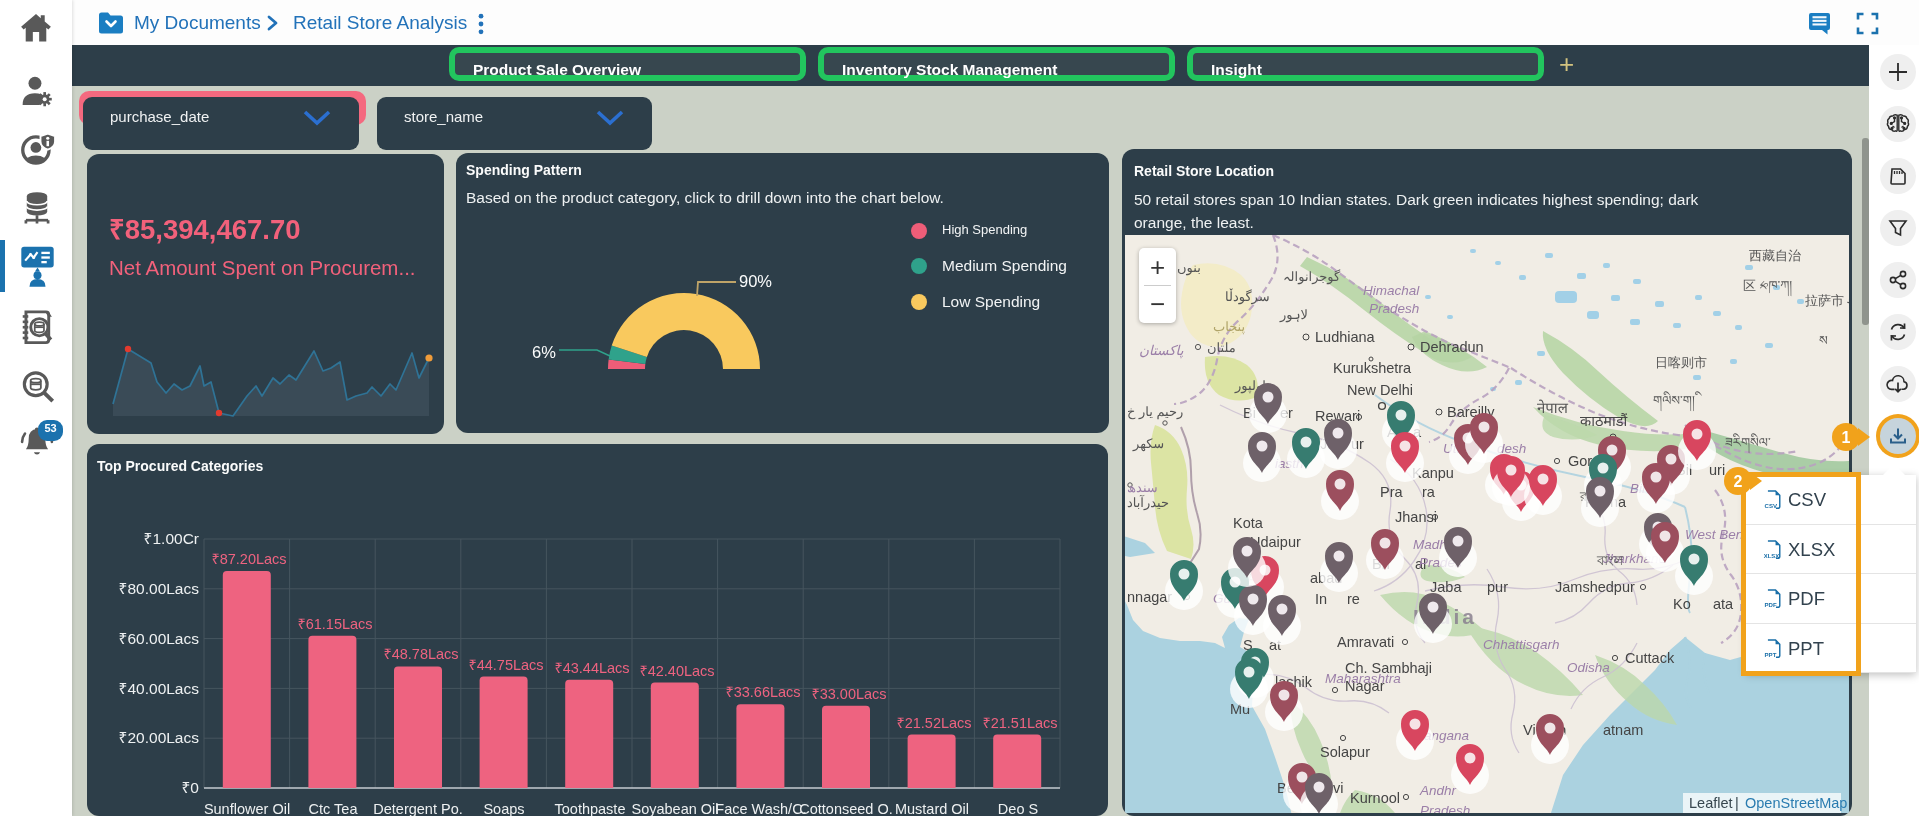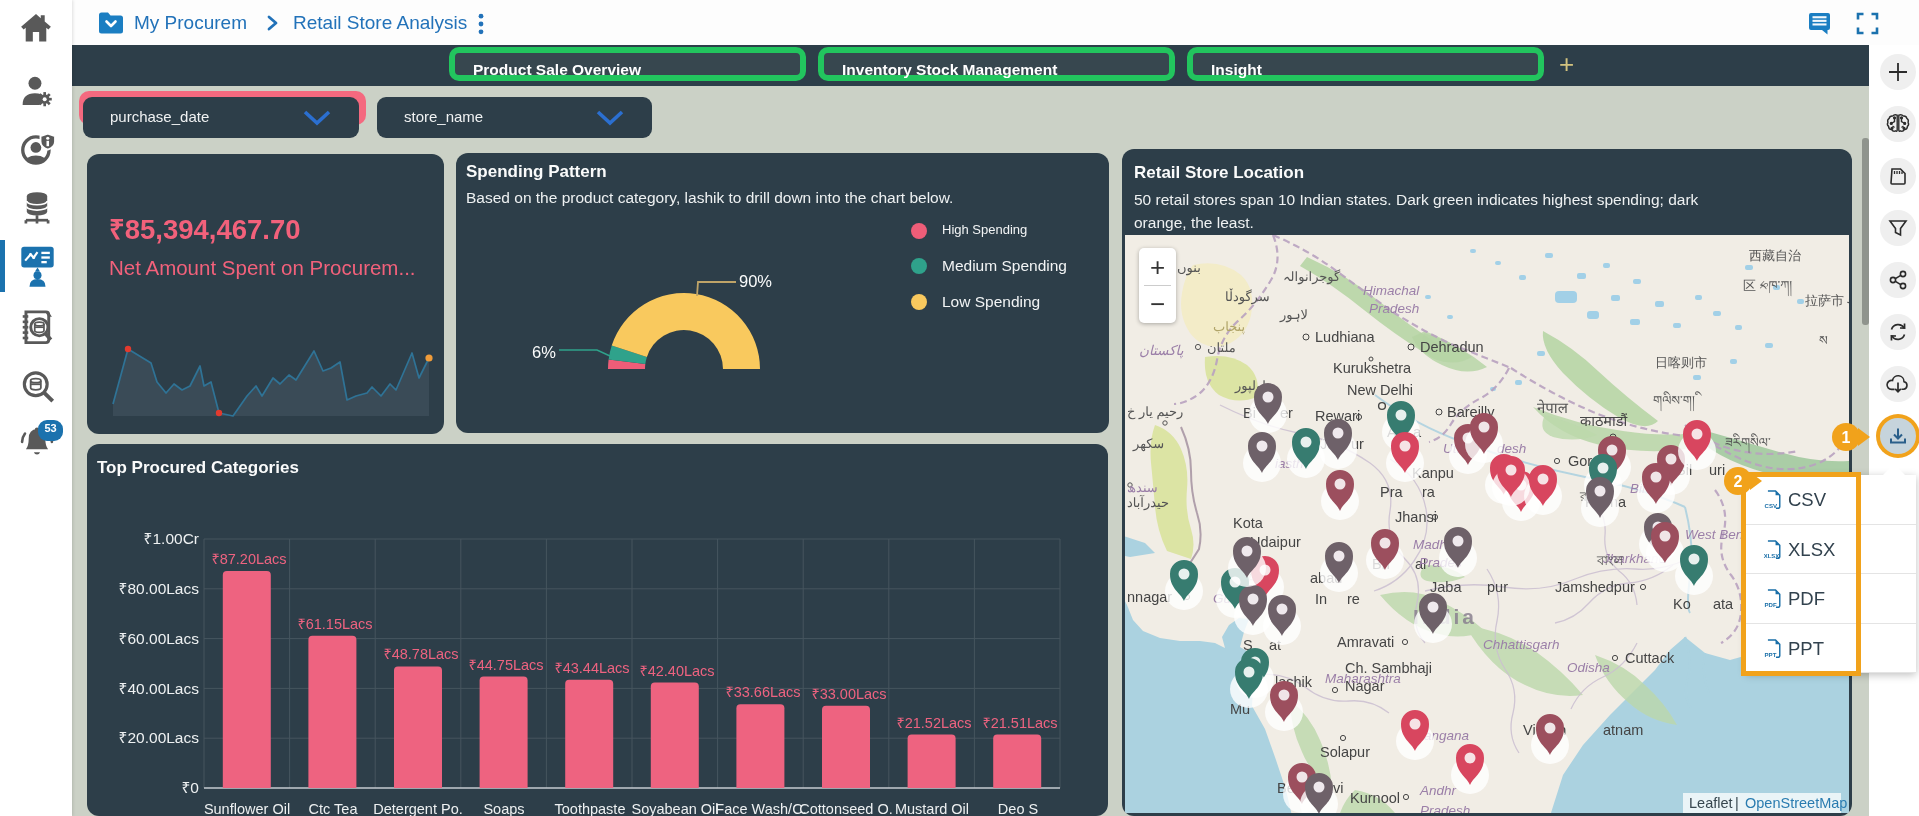--- a/index.html
+++ b/index.html
@@ -11,25 +11,25 @@
   .crumb { position:absolute; top:0; height:45px; line-height:45px; color:#2272b9; font-size:19px; }
   
   #leftbar { position:absolute; left:0; top:0; width:72px; height:816px; background:#fff; z-index:40;
      box-shadow:1px 0 3px rgba(0,0,0,.12); }
   
   #main { position:absolute; left:72px; top:45px; width:1797px; height:771px; background:#cbd1c6; z-index:10; }
   #tabstrip { position:absolute; left:0; top:0; width:1797px; height:41px; background:#2d3e49; }
   .tab { position:absolute; top:2px; height:34px; border-radius:10px; font-size:15.5px; font-weight:bold;
      line-height:33px; padding-left:18px; color:#fff; border:6px solid #22c55e; background:#37474f; }
   .tab.active { background:#f4697f; color:#201018; border:none; }
-  .pill { position:absolute; top:52px; height:41px; background:#2d3e49; border-radius:9px; color:#f0f2f3;
+  .pill { position:absolute; top:52px; height:53px; background:#2d3e49; border-radius:9px; color:#f0f2f3;
      font-size:15px; }
   .pill span { position:absolute; left:27px; top:11px; }
   .card { position:absolute; background:#2d3e49; border-radius:12px; }
-  .ctitle { position:absolute; color:#fafbfb; font-weight:bold; font-size:17px; }
+  .ctitle { position:absolute; color:#fafbfb; font-weight:bold; font-size:14px; }
   .csub  { position:absolute; color:#eef1f2; font-size:15.5px; }
   
   #rightbar { position:absolute; left:1869px; top:45px; width:50px; height:771px; background:#fff; z-index:35; }
   .rbtn { position:absolute; left:11px; width:36px; height:36px; border-radius:50%; background:#efefef; }
   .mitem { position:absolute; left:0; width:170px; height:49.5px; border-bottom:1px solid #e4e4e4; }
   .mitem .micon { position:absolute; left:16px; top:13px; width:22px; height:23px; }
   .mitem span { position:absolute; left:42px; top:14px; font-size:18.5px; color:#32424e; }
 </style>
 </head>
 <body>
@@ -61,21 +61,21 @@
       <path d="M14 62 L29 7 L52 21 L58 40 L67 51 L75 42 L83 48 L91 44 L101 24 L105 44 L112 40 L120 71 L134 74 L148 54 L157 44 L163 54 L174 36 L181 42 L190 33 L197 38 L215 9 L224 29 L232 26 L241 20 L248 58 L257 54 L268 51 L273 45 L282 54 L291 42 L297 48 L313 11 L320 36 L330 16 L330 74 L14 74 Z" fill="#3a4b57"></path>
       <path d="M14 62 L29 7 L52 21 L58 40 L67 51 L75 42 L83 48 L91 44 L101 24 L105 44 L112 40 L120 71 L134 74 L148 54 L157 44 L163 54 L174 36 L181 42 L190 33 L197 38 L215 9 L224 29 L232 26 L241 20 L248 58 L257 54 L268 51 L273 45 L282 54 L291 42 L297 48 L313 11 L320 36 L330 16" fill="none" stroke="#2f7396" stroke-width="1.7" stroke-linejoin="round"></path>
       <circle cx="29" cy="7" r="3.2" fill="#e23a2e"></circle>
       <circle cx="120" cy="71" r="3.2" fill="#e23a2e"></circle>
       <circle cx="330" cy="16" r="3.6" fill="#f09c3a"></circle>
     </svg>
   </div>
 
   <div class="card" id="spendcard" style="left:384px; top:108px; width:653px; height:280px;">
     <div class="ctitle" style="left:10px; top:9px;">Spending Pattern</div>
-    <div class="csub" style="left:10px; top:36px;">Based on the product category, lashik to drill down into the chart below.</div>
+    <div class="csub" style="left:10px; top:36px;">Based on the product category, click to drill down into the chart below.</div>
     <svg class="abs" style="left:0; top:46px;" width="653" height="174" viewBox="0 0 653 174">
       <g transform="translate(228,170)">
         <path d="M-76 0 A76 76 0 0 1 -75.40 -9.53 L-38.69 -4.89 A39 39 0 0 0 -39 0 Z" fill="#ee5d78"></path>
         <path d="M-75.40 -9.53 A76 76 0 0 1 -72.28 -23.49 L-37.09 -12.05 A39 39 0 0 0 -38.69 -4.89 Z" fill="#2fa28b"></path>
         <path d="M-72.28 -23.49 A76 76 0 0 1 76 0 L39 0 A39 39 0 0 0 -37.09 -12.05 Z" fill="#f9c95e"></path>
       </g>
       <path d="M241 97 L242 83 L280 83" fill="none" stroke="#bfa468" stroke-width="1.8"></path>
       <path d="M103 151 L141 151 L154 157" fill="none" stroke="#2fa28b" stroke-width="1.5"></path>
     </svg>
     <div class="abs" style="left:283px; top:119px; color:#fbfcfc; font-size:16.5px;">90%</div>
@@ -512,21 +512,21 @@
     </div>
     </div>
   </div>
 </div>
 
 <div id="topbar">
   <svg class="abs" style="left:97px; top:11px;" width="28" height="24" viewBox="0 0 28 24">
     <path d="M2 4 q0-2.5 2.5-2.5 l6.5 0 l2.5 3 l10 0 q2.5 0 2.5 2.5 l0 13 q0 2.5-2.5 2.5 l-19 0 q-2.5 0-2.5-2.5 z" fill="#1b7ec2"></path>
     <path d="M9.5 10.5 L14 15 L18.5 10.5" fill="none" stroke="#fff" stroke-width="2.6" stroke-linecap="round" stroke-linejoin="round"></path>
   </svg>
-  <div class="crumb" style="left:134px;">My Procurem</div>
+  <div class="crumb" style="left:134px;">My Documents</div>
   <svg class="abs" style="left:266px; top:15px;" width="14" height="16" viewBox="0 0 14 16">
       <path d="M3 2 L10 8 L3 14" fill="none" stroke="#2272b9" stroke-width="2.8" stroke-linecap="round" stroke-linejoin="round"></path>
     </svg>
   <div class="crumb" style="left:293px;">Retail Store Analysis</div>
   <svg class="abs" style="left:477px; top:13px;" width="8" height="22" viewBox="0 0 8 22">
     <circle cx="4" cy="3.2" r="2.4" fill="#2272b9"></circle>
       <circle cx="4" cy="11" r="2.4" fill="#2272b9"></circle>
       <circle cx="4" cy="18.8" r="2.4" fill="#2272b9"></circle>
   </svg>
   <svg class="abs" style="left:1807px; top:11px;" width="25" height="25" viewBox="0 0 25 25">

